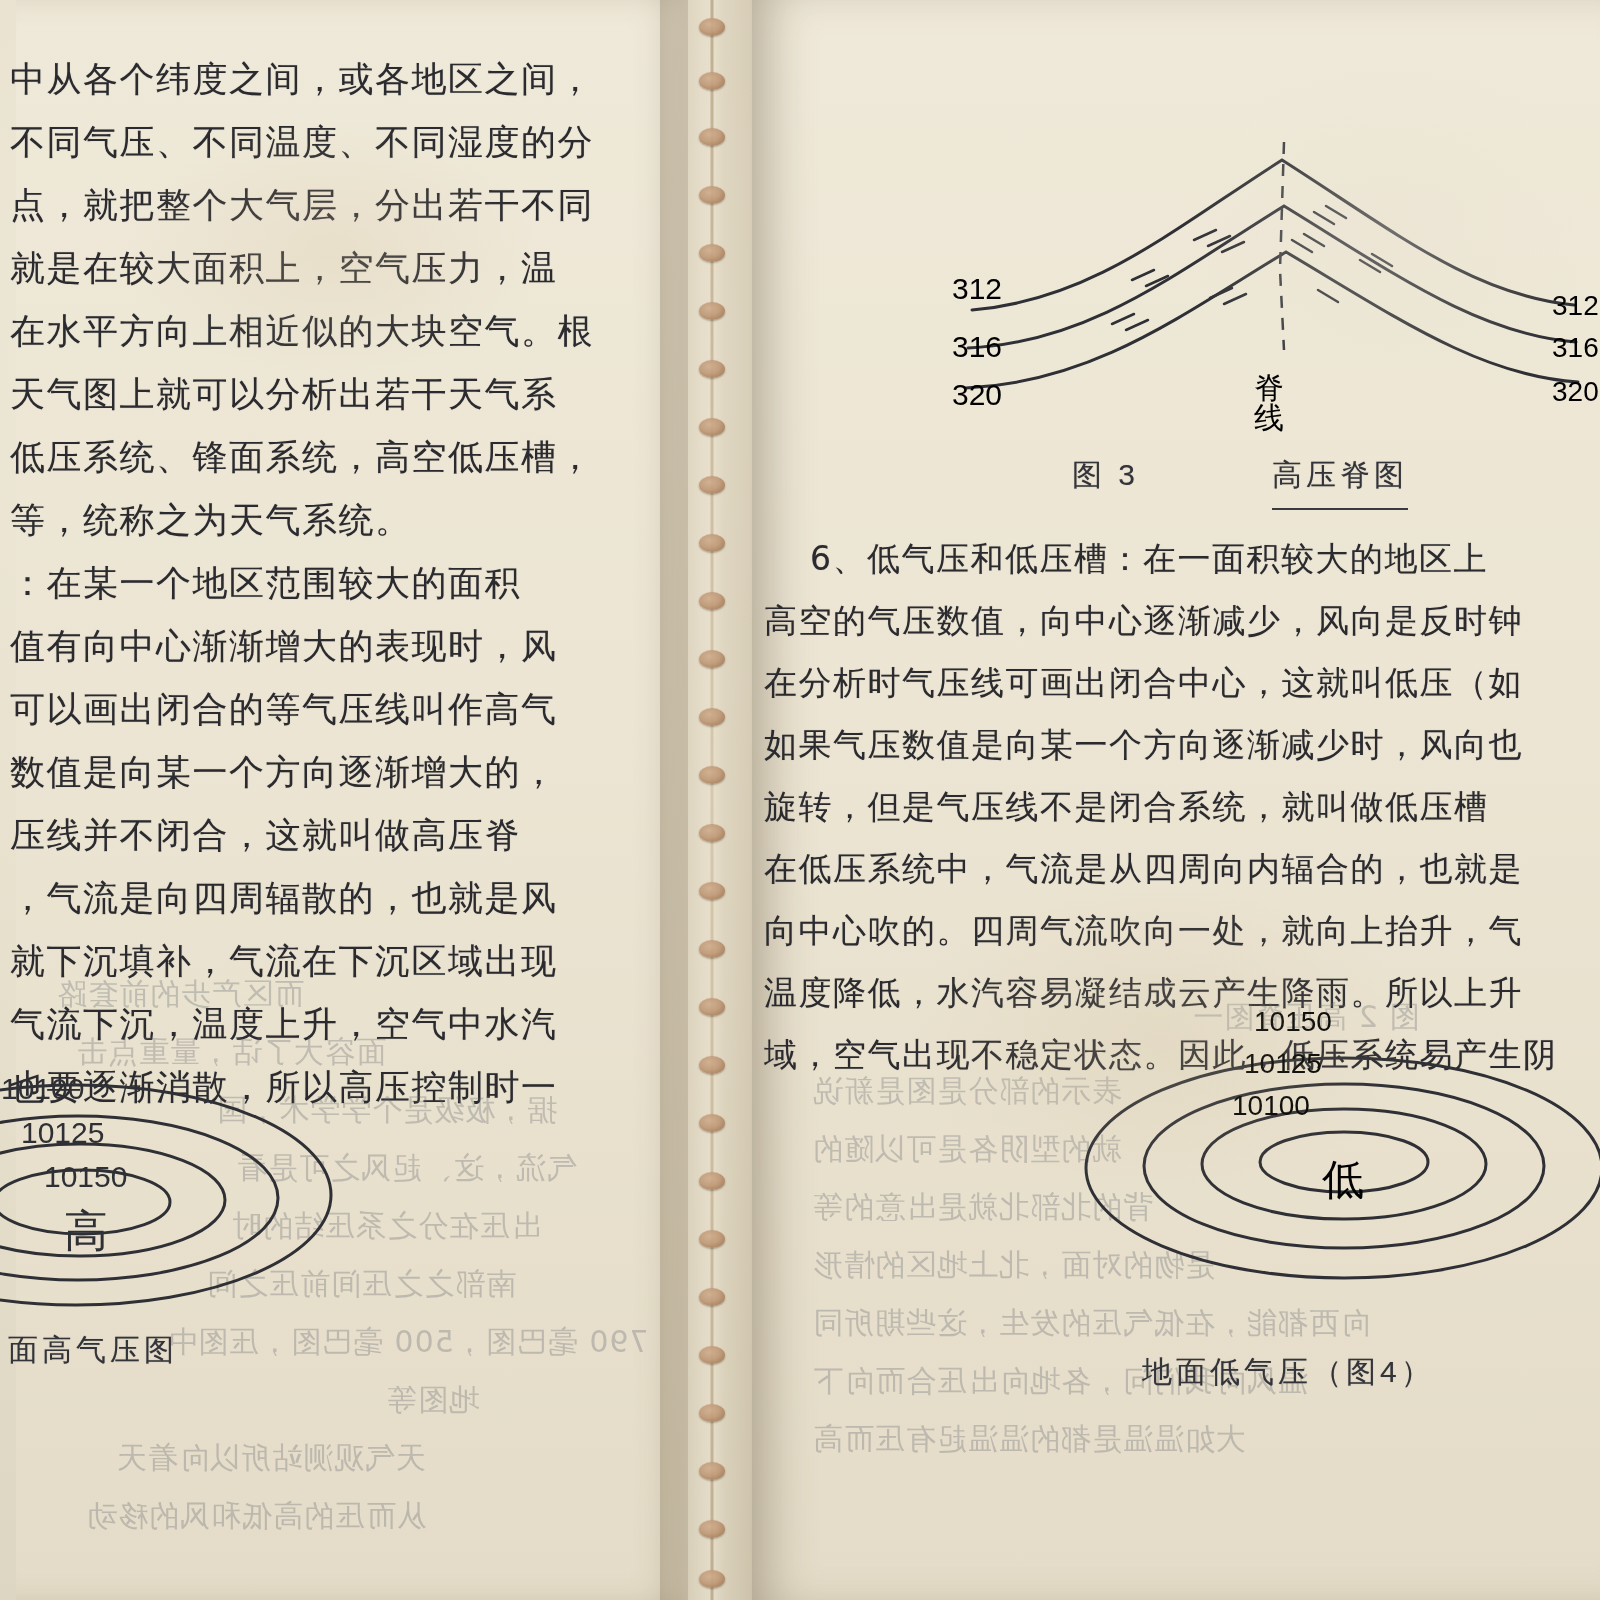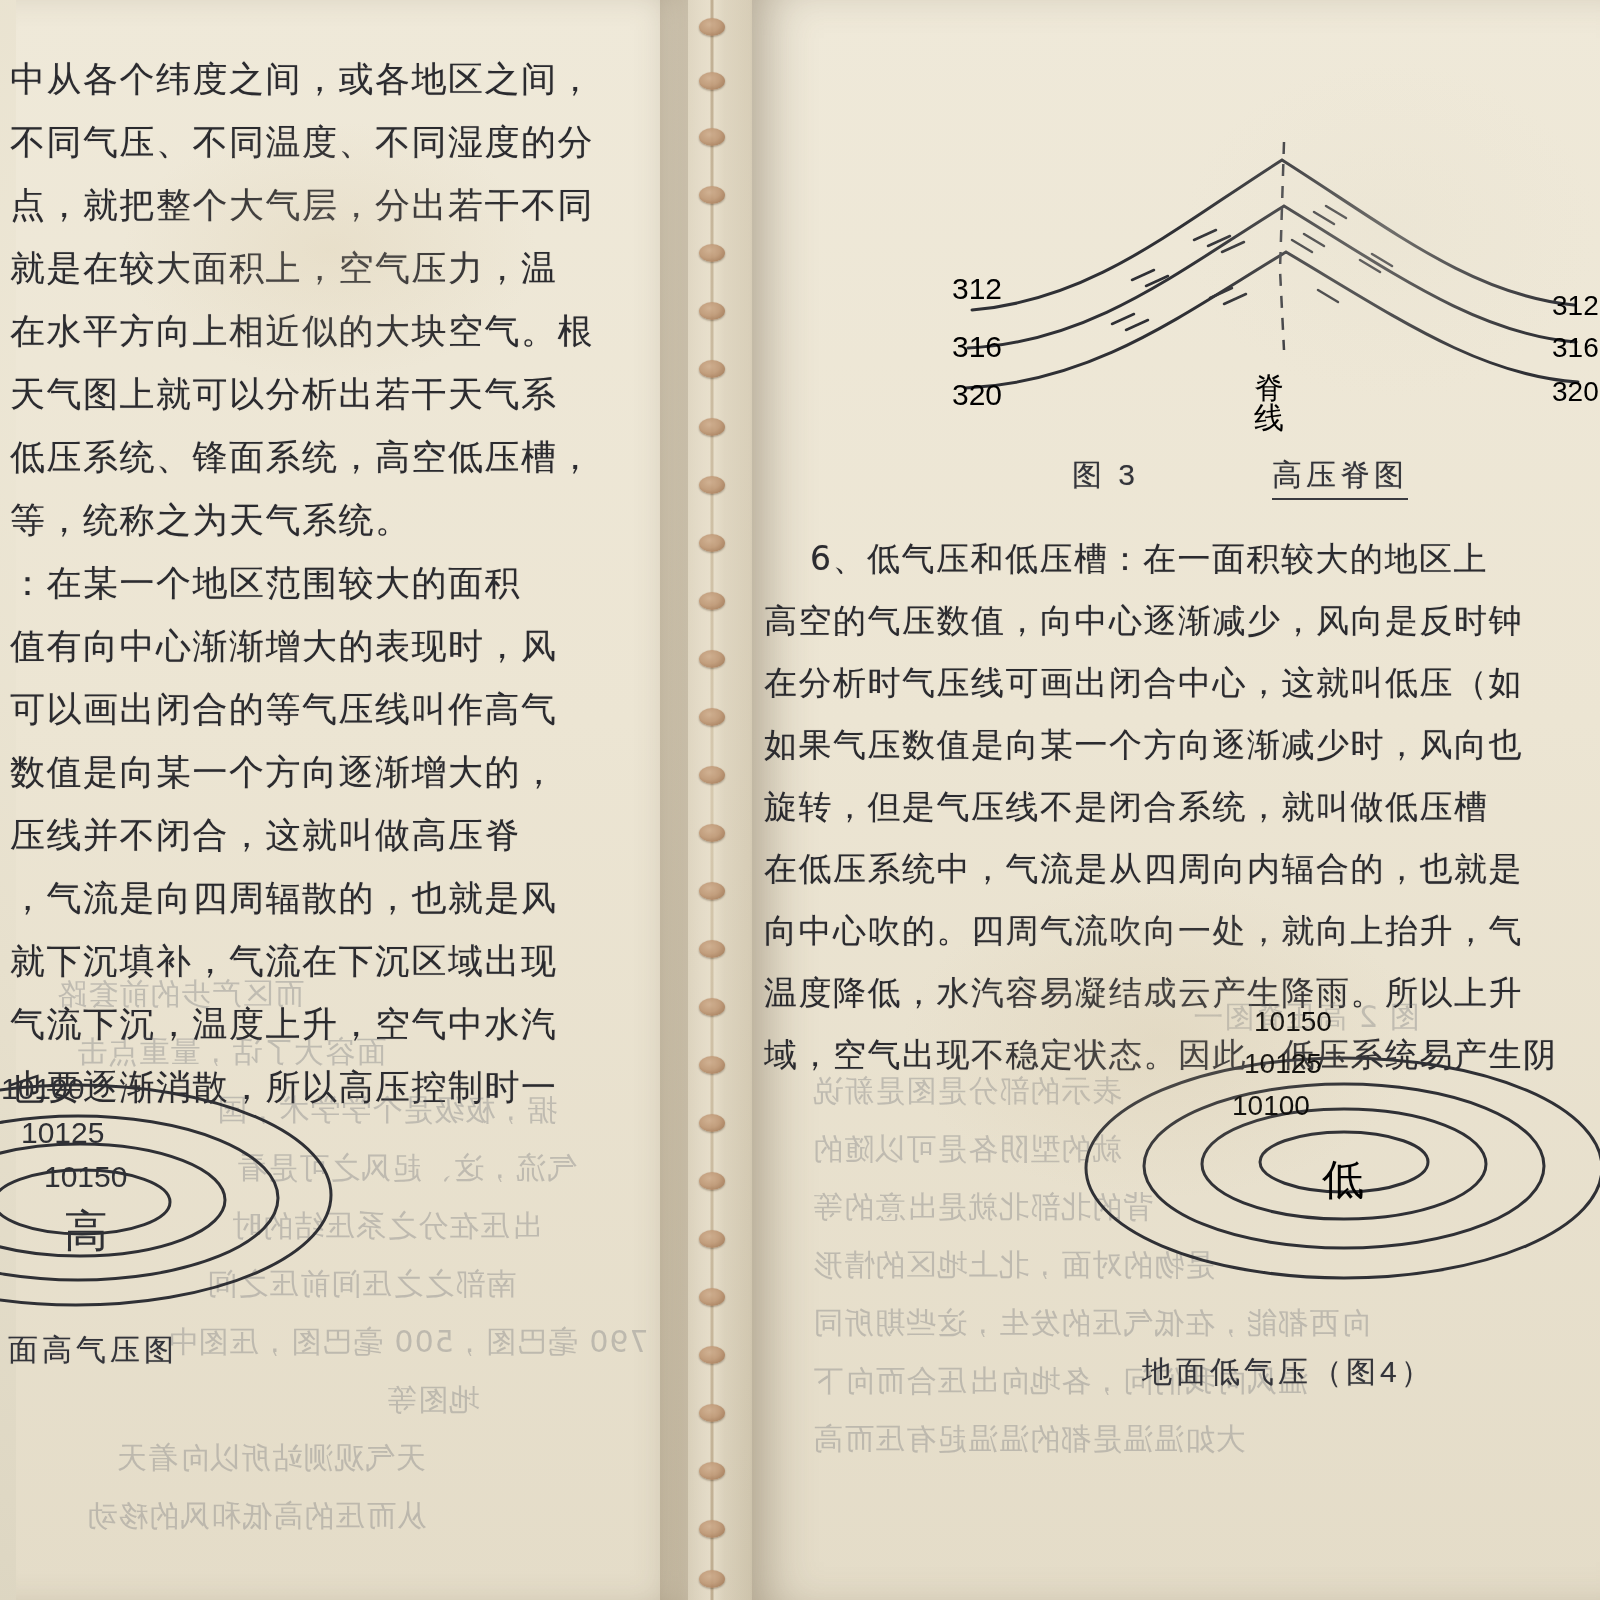--- a/index.html
+++ b/index.html
@@ -209,21 +209,21 @@
       <div class="hand" style="position:absolute;left:-10px;top:152px;font-size:30px;">312</div>
       <div class="hand" style="position:absolute;left:-10px;top:210px;font-size:30px;">316</div>
       <div class="hand" style="position:absolute;left:-10px;top:258px;font-size:30px;">320</div>
       <div class="hand" style="position:absolute;left:590px;top:170px;font-size:28px;">312</div>
       <div class="hand" style="position:absolute;left:590px;top:212px;font-size:28px;">316</div>
       <div class="hand" style="position:absolute;left:590px;top:256px;font-size:28px;">320</div>
       <div class="hand" style="position:absolute;left:292px;top:253px;font-size:30px;width:40px;line-height:30px;">脊线</div>
     </div>
 
     <div class="fig-cap hand" style="position:absolute;left:320px;top:455px;text-align:right;">图 3</div>
-    <div class="fig-cap hand" style="position:absolute;left:520px;top:455px;border-bottom:2px solid #3a3b40;padding-bottom:2px;">高压脊图</div>
+    <div class="fig-cap hand" style="position:absolute;left:520px;top:455px;border-bottom:2px solid #3a3b40;padding-bottom:12px;">高压脊图</div>
 
     <div class="col right" style="left:12px;top:528px;width:840px;">
       <div class="ln indent">6、低气压和低压槽：在一面积较大的地区上</div>
       <div class="ln">高空的气压数值，向中心逐渐减少，风向是反时钟</div>
       <div class="ln">在分析时气压线可画出闭合中心，这就叫低压（如</div>
       <div class="ln">如果气压数值是向某一个方向逐渐减少时，风向也</div>
       <div class="ln">旋转，但是气压线不是闭合系统，就叫做低压槽</div>
       <div class="ln">在低压系统中，气流是从四周向内辐合的，也就是</div>
       <div class="ln">向中心吹的。四周气流吹向一处，就向上抬升，气</div>
       <div class="ln">温度降低，水汽容易凝结成云产生降雨。所以上升</div>

